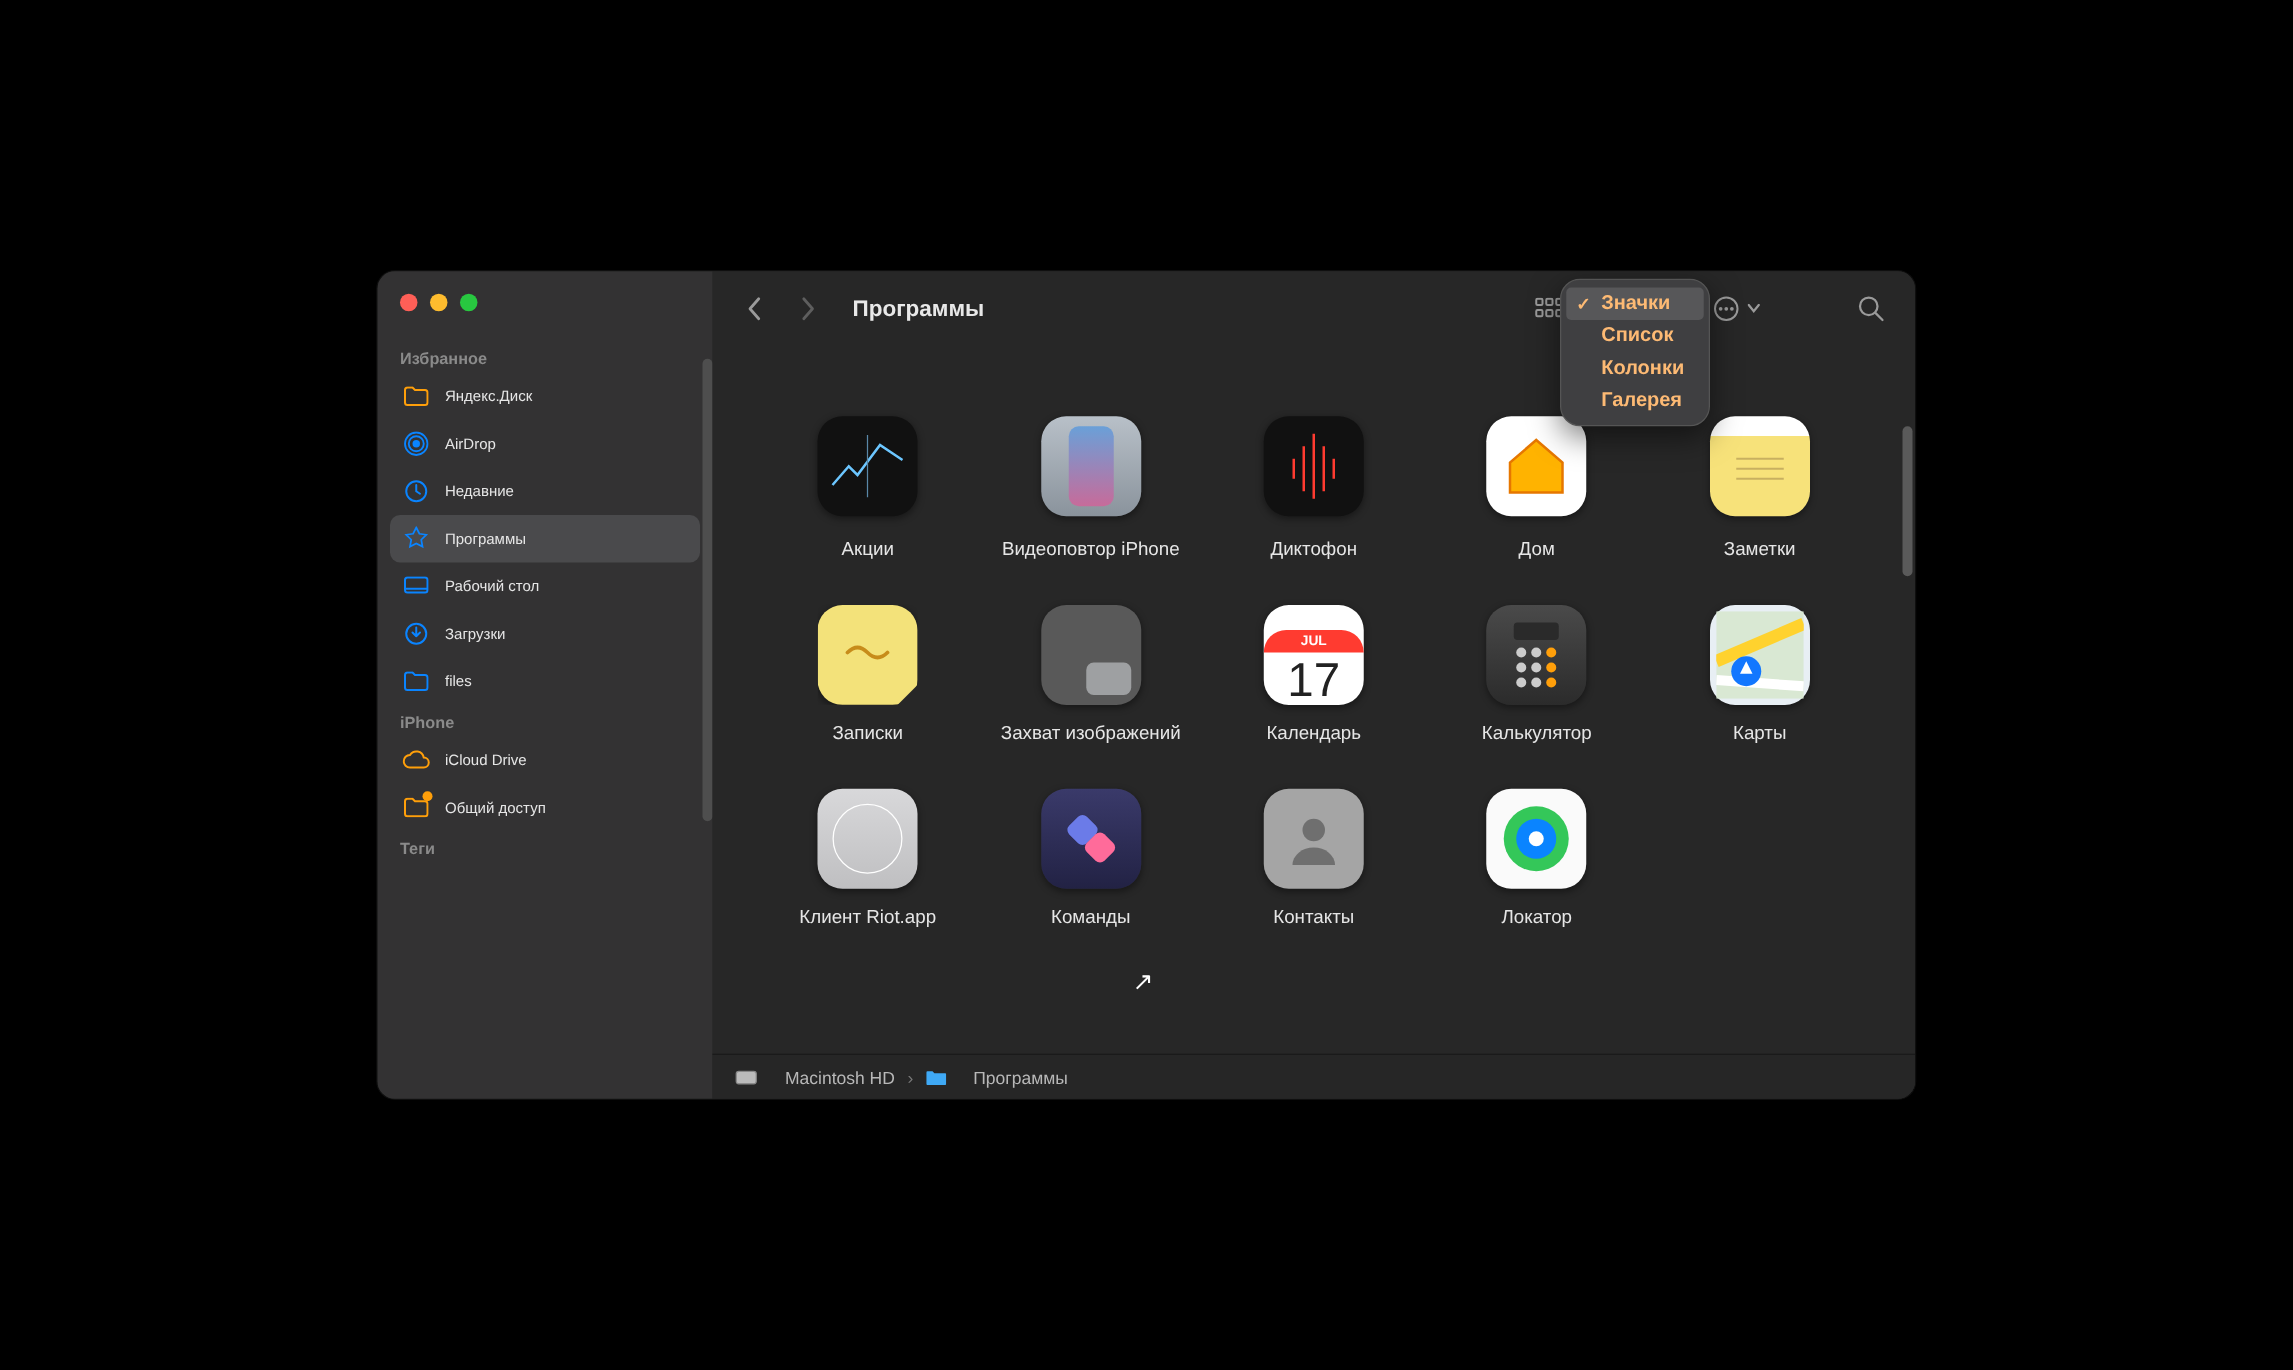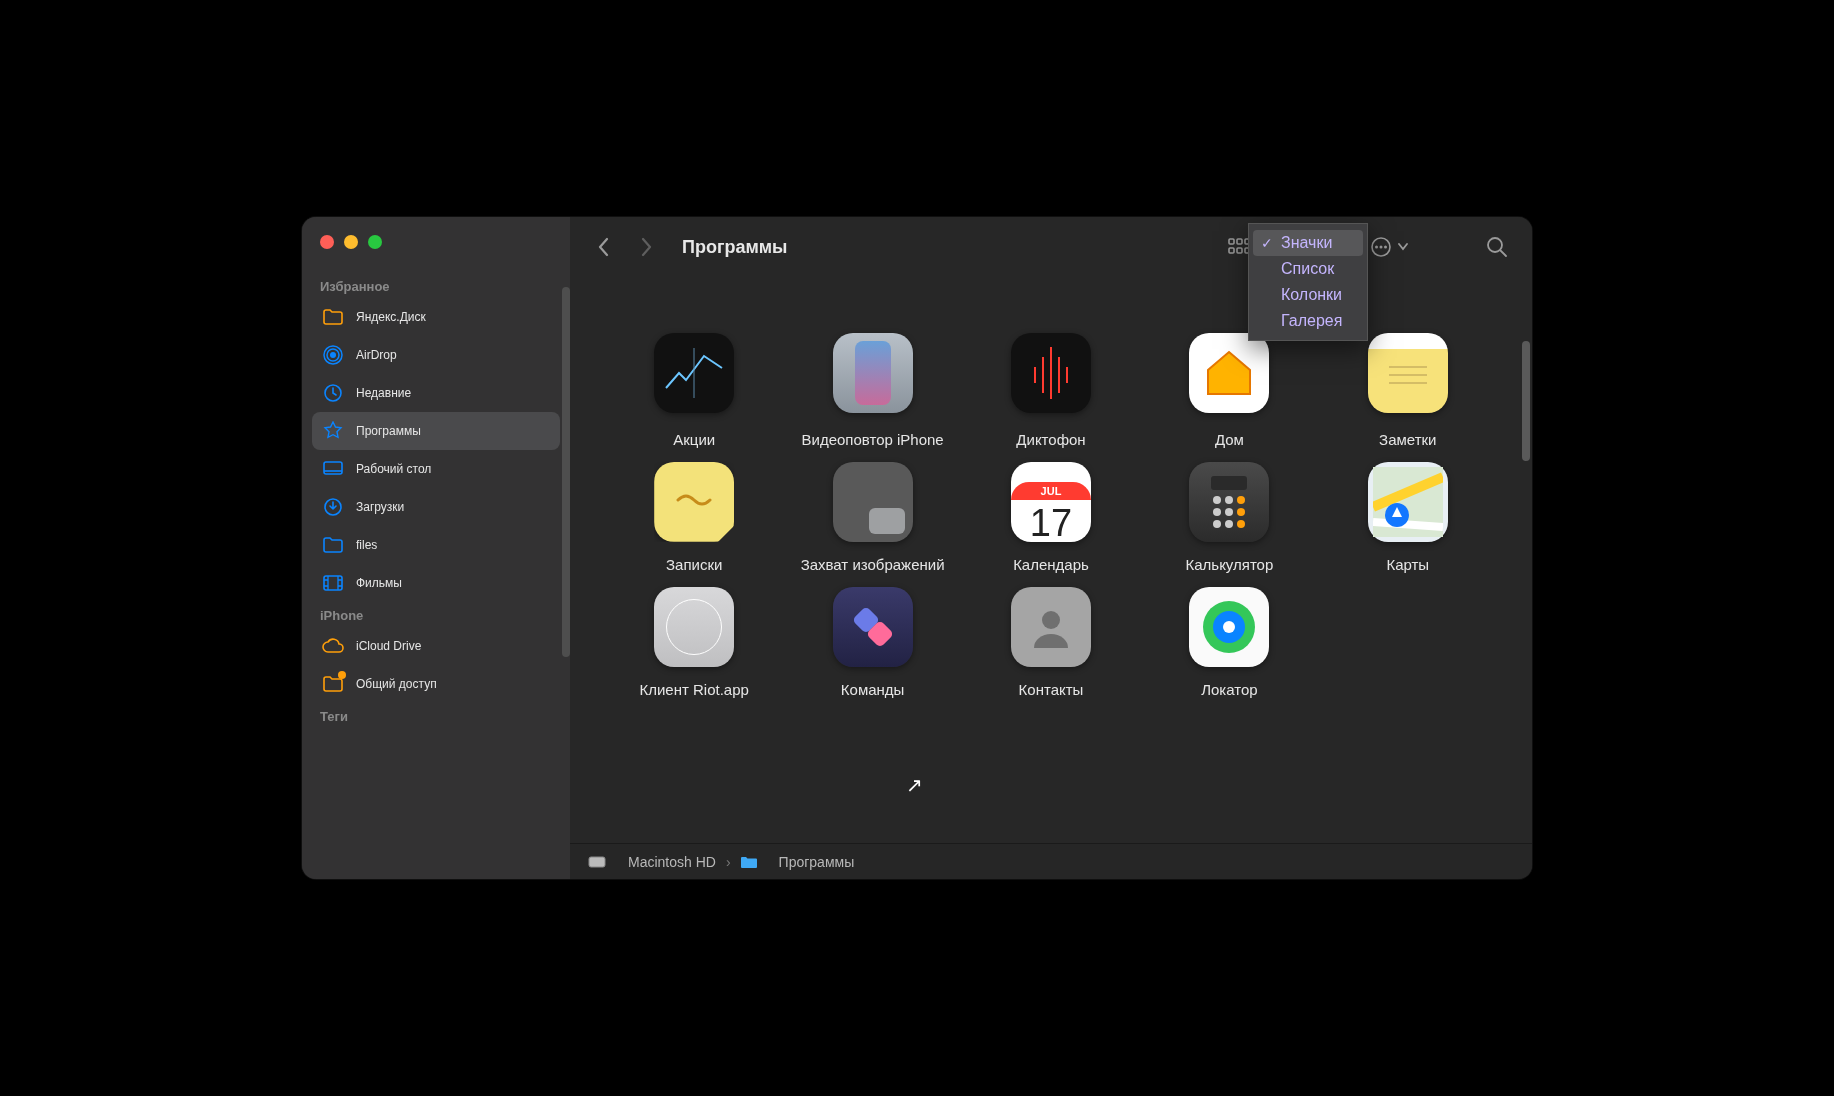--- a/index.html
+++ b/index.html
@@ -115,26 +115,27 @@
   }
   .toolbar-btn.with-chev { width: auto; gap: 6px; }
 
   
   .view-dropdown {
     position: absolute;
     top: 6px;
     left: 678px;
     background: #3f3f41;
     border: 1px solid #555;
-    border-radius: 0;
+    border-radius: 16px;
     padding: 6px 4px;
-    color: #c4b5fd;
+    color: #fdba74;
     font-size: 16px;
     z-index: 10;
     box-shadow: 0 8px 24px rgba(0,0,0,.5);
+    font-weight: bold;
   }
   .view-dropdown .item {
     display: flex;
     align-items: center;
     padding: 4px 14px 4px 28px;
     border-radius: 4px;
     position: relative;
     cursor: pointer;
     min-width: 110px;
   }
@@ -150,21 +151,21 @@
 
   
   .content-scroll {
     flex:1;
     overflow: hidden;
     position: relative;
   }
   .content-grid {
     display: grid;
     grid-template-columns: repeat(5, 1fr);
-    gap: 6px 10px;
+    gap: 28px 10px;
     padding: 46px 40px 20px 40px;
   }
   .app-item {
     display: flex;
     flex-direction: column;
     align-items: center;
   }
   .app-icon-wrap {
     width: 92px; height: 92px;
     display:flex; align-items:center; justify-content:center;
@@ -302,29 +303,20 @@
             <span>Загрузки</span>
           </li>
           <li class="sidebar-item">
             <span class="icon">
               <svg width="20" height="16" viewBox="0 0 20 16">
                 <path d="M1 3 a2 2 0 0 1 2 -2 h4 l2 2 h8 a2 2 0 0 1 2 2 v8 a2 2 0 0 1 -2 2 H3 a2 2 0 0 1 -2 -2 z" fill="none" stroke="currentColor" stroke-width="1.6"></path>
               </svg>
             </span>
             <span>files</span>
           </li>
-          <li class="sidebar-item">
-            <span class="icon">
-              <svg width="20" height="16" viewBox="0 0 20 16">
-                <rect x="1" y="1" width="18" height="14" rx="2" fill="none" stroke="currentColor" stroke-width="1.6"></rect>
-                <path d="M5 1 v14 M15 1 v14 M1 5 h4 M1 11 h4 M15 5 h4 M15 11 h4" stroke="currentColor" stroke-width="1.3"></path>
-              </svg>
-            </span>
-            <span>Фильмы</span>
-          </li>
         </ul>
         <div class="sidebar-section-label">iPhone</div>
         <ul class="sidebar-list">
           <li class="sidebar-item orange">
             <span class="icon">
               <svg width="22" height="16" viewBox="0 0 22 16">
                 <path d="M6 14 a5 5 0 0 1 0 -10 a6 6 0 0 1 11 2 a4 4 0 0 1 0 8 z" fill="none" stroke="currentColor" stroke-width="1.6"></path>
               </svg>
             </span>
             <span>iCloud Drive</span>

